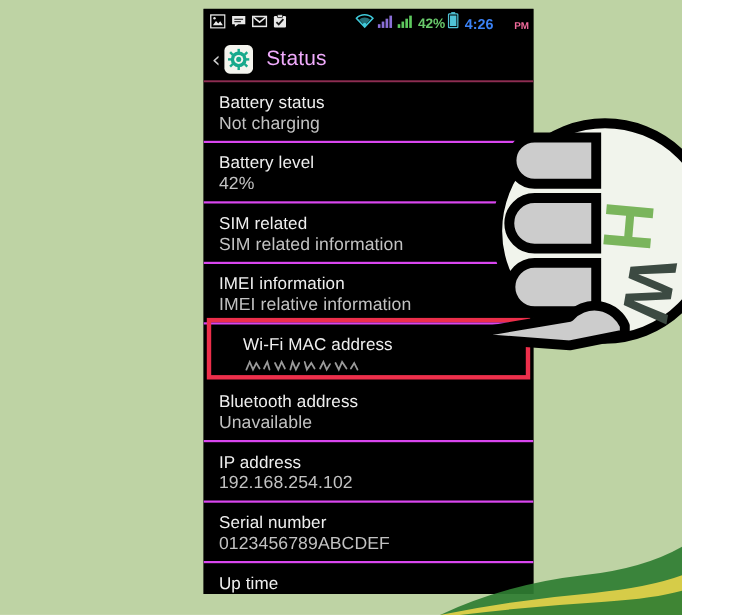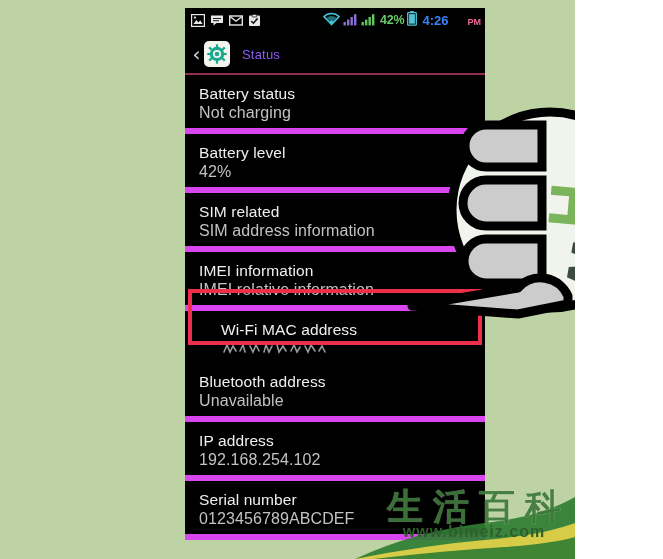--- a/index.html
+++ b/index.html
@@ -9,21 +9,21 @@
   }
   body {
     width: 663px;
     height: 559px;
     font-family: "Liberation Sans", sans-serif;
     overflow: hidden;
   }
 
   #canvas {
     position: relative;
-    width: 575px;
+    width: 620px;
     height: 559px;
     background: #bed3a4;
     overflow: hidden;
   }
 
   
   #phone-screen {
     position: absolute;
     left: 185px;
     top: 8px;
@@ -106,35 +106,35 @@
     height: 26px;
     background: #f4f4ee;
     border-radius: 5px;
     display: flex;
     align-items: center;
     justify-content: center;
     margin-left: 1px;
     flex: 0 0 auto;
   }
   #header-title {
-    color: #8b5cf6;
-    font-size: 13px;
+    color: #f0abfc;
+    font-size: 19px;
     margin-left: 12px;
     letter-spacing: 0.2px;
   }
 
   
   #settings-list {
     position: relative;
     background: #000000;
   }
   .row {
     position: relative;
     padding: 9px 0 8px 14px;
-    border-bottom: 6px solid #d946ef;
+    border-bottom: 2px solid #d946ef;
     box-sizing: border-box;
   }
   .row:last-child { border-bottom: none; }
   .row-title {
     color: #efefef;
     font-size: 15.5px;
     line-height: 19px;
     letter-spacing: 0.1px;
   }
   .row-sub {
@@ -338,21 +338,21 @@
         <div class="row">
           <div class="row-title">Battery status</div>
           <div class="row-sub">Not charging</div>
         </div>
         <div class="row">
           <div class="row-title">Battery level</div>
           <div class="row-sub">42%</div>
         </div>
         <div class="row">
           <div class="row-title">SIM related</div>
-          <div class="row-sub">SIM address information</div>
+          <div class="row-sub">SIM related information</div>
         </div>
         <div class="row">
           <div class="row-title">IMEI information</div>
           <div class="row-sub">IMEI relative information</div>
         </div>
         <div class="row highlighted">
           <div class="row-title">Wi-Fi MAC address</div>
           <div id="mac-blur">
             <svg width="108" height="13" viewBox="0 0 108 13">
               <g stroke="#9a9a9a" stroke-width="1.6" fill="none" stroke-linecap="round">
@@ -411,18 +411,14 @@
   </div>
 
   <div id="swoosh">
     <svg width="220" height="80" viewBox="0 0 220 80">
       <path d="M0 80 Q 60 52 130 44 Q 185 38 220 18 L220 80 Z" fill="#2f7d32" opacity="0.92"></path>
       <path d="M0 80 Q 70 66 140 60 Q 190 55 220 44 L220 80 Z" fill="#e8d44a" opacity="0.9"></path>
       <path d="M18 80 Q 85 72 150 68 Q 195 65 220 58 L220 80 Z" fill="#2f7d32" opacity="0.9"></path>
     </svg>
   </div>
 
-  <div id="watermark">
-    <div id="wm-chinese">生活百科</div>
-    <div id="wm-url">www.bimeiz.com</div>
-  </div>
 
 </div>
 
 </body></html>

